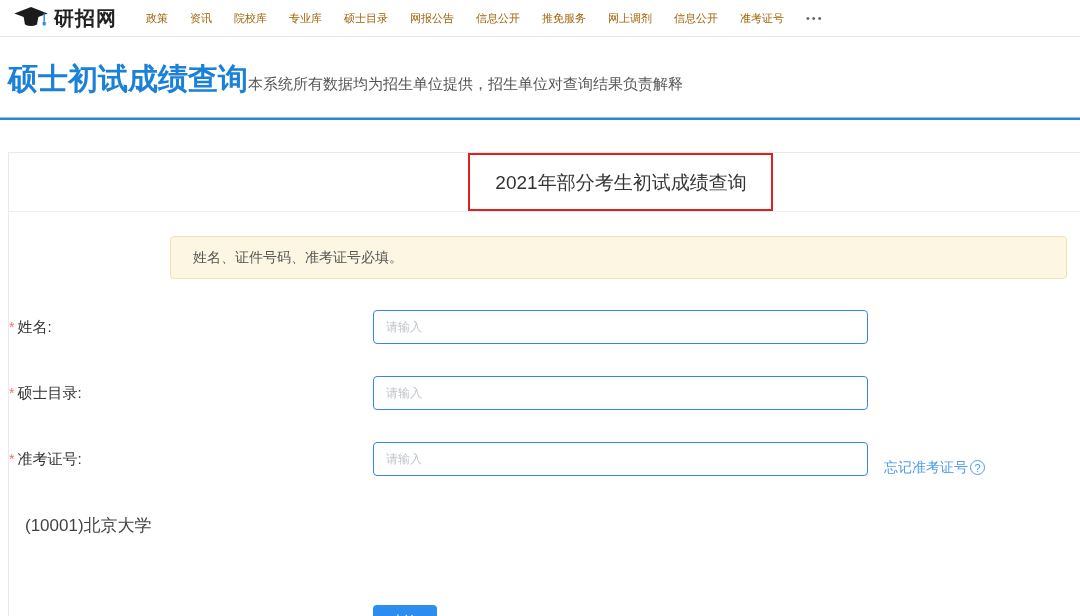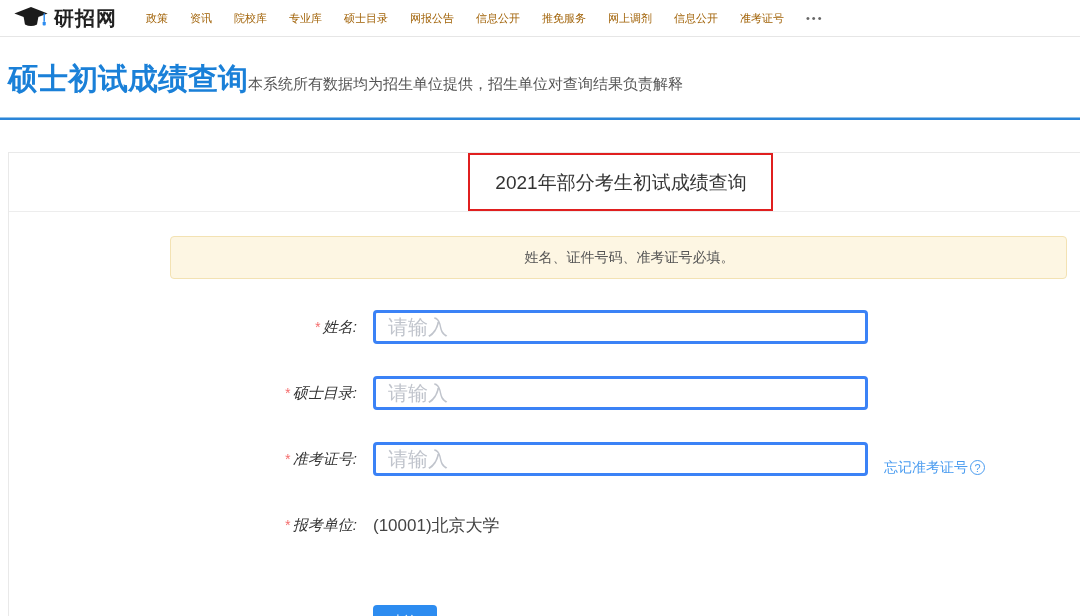--- a/index.html
+++ b/index.html
@@ -27,29 +27,29 @@
     background: #fff; border: 1px solid #e9e9e9; }
   .card-header { position: relative; height: 59px; border-bottom: 1px solid #ededed; }
   .card-title { text-align: center; line-height: 59px; font-size: 19px; color: #333; }
   .annotation-box { position: absolute; left: 459px; top: 0; width: 305px; height: 58px;
     border: 2px solid #e01f1f; pointer-events: none; z-index: 2; }
 
   
   .alert { margin: 24px 0 0 161px; width: 897px; height: 43px;
     background: #fdf6e3; border: 1px solid #f3e2b3; border-radius: 4px;
     display: flex; align-items: center; padding-left: 22px;
-    font-size: 14px; color: #555; justify-content: center; }
+    font-size: 14px; color: #555; }
 
   
   .form { margin-top: 31px; }
   .form-row { display: flex; align-items: center; height: 34px; margin-bottom: 32px; }
-  .form-label { width: 348px; text-align: right; font-size: 15px; color: #333; font-style: italic; }
+  .form-label { width: 348px; text-align: left; font-size: 15px; color: #333; }
   .req { color: #f56c6c; margin-right: 3px; font-size: 14px; }
-  .text-input { margin-left: 16px; width: 495px; height: 34px; border: 3px solid #3b82f6;
-    border-radius: 4px; padding: 0 12px; font-size: 20px; color: #333; outline: none;
+  .text-input { margin-left: 16px; width: 495px; height: 34px; border: 1px solid #3b82f6;
+    border-radius: 4px; padding: 0 12px; font-size: 12px; color: #333; outline: none;
     font-family: "Liberation Sans", "DejaVu Sans", sans-serif; }
   .text-input::placeholder { color: #c0c4cc; }
   .forgot-link { margin-left: 16px; display: flex; align-items: center; font-size: 14px;
     color: #4a9cf0; text-decoration: none; cursor: pointer; white-space: nowrap; margin-top: 17px; }
   .q-circle { display: inline-flex; align-items: center; justify-content: center;
     width: 15px; height: 15px; border: 1px solid #4a9cf0; border-radius: 50%;
     font-size: 11px; margin-left: 2px; color: #4a9cf0; }
   .static-value { margin-left: 16px; font-size: 17px; color: #444; }
   .submit-btn { margin: 31px 0 0 364px; width: 64px; height: 34px; background: #2d8cf0;
     color: #fff; font-size: 14px; border: none; border-radius: 4px; cursor: pointer;
@@ -121,21 +121,18 @@
         <span class="req">*</span><span>准考证号:</span>
       </div>
       <input class="text-input" type="text" placeholder="请输入" style="">
       <a class="forgot-link">
         <span>忘记准考证号</span>
         <span class="q-circle">?</span>
       </a>
     </div>
 
     <div class="form-row">
-      <div class="form-label">
-        <span class="req">*</span><span>报考单位:</span>
-      </div>
       <div class="static-value">(10001)北京大学</div>
     </div>
 
     <button class="submit-btn">查询</button>
   </div>
 </div>
 
 </body></html>

